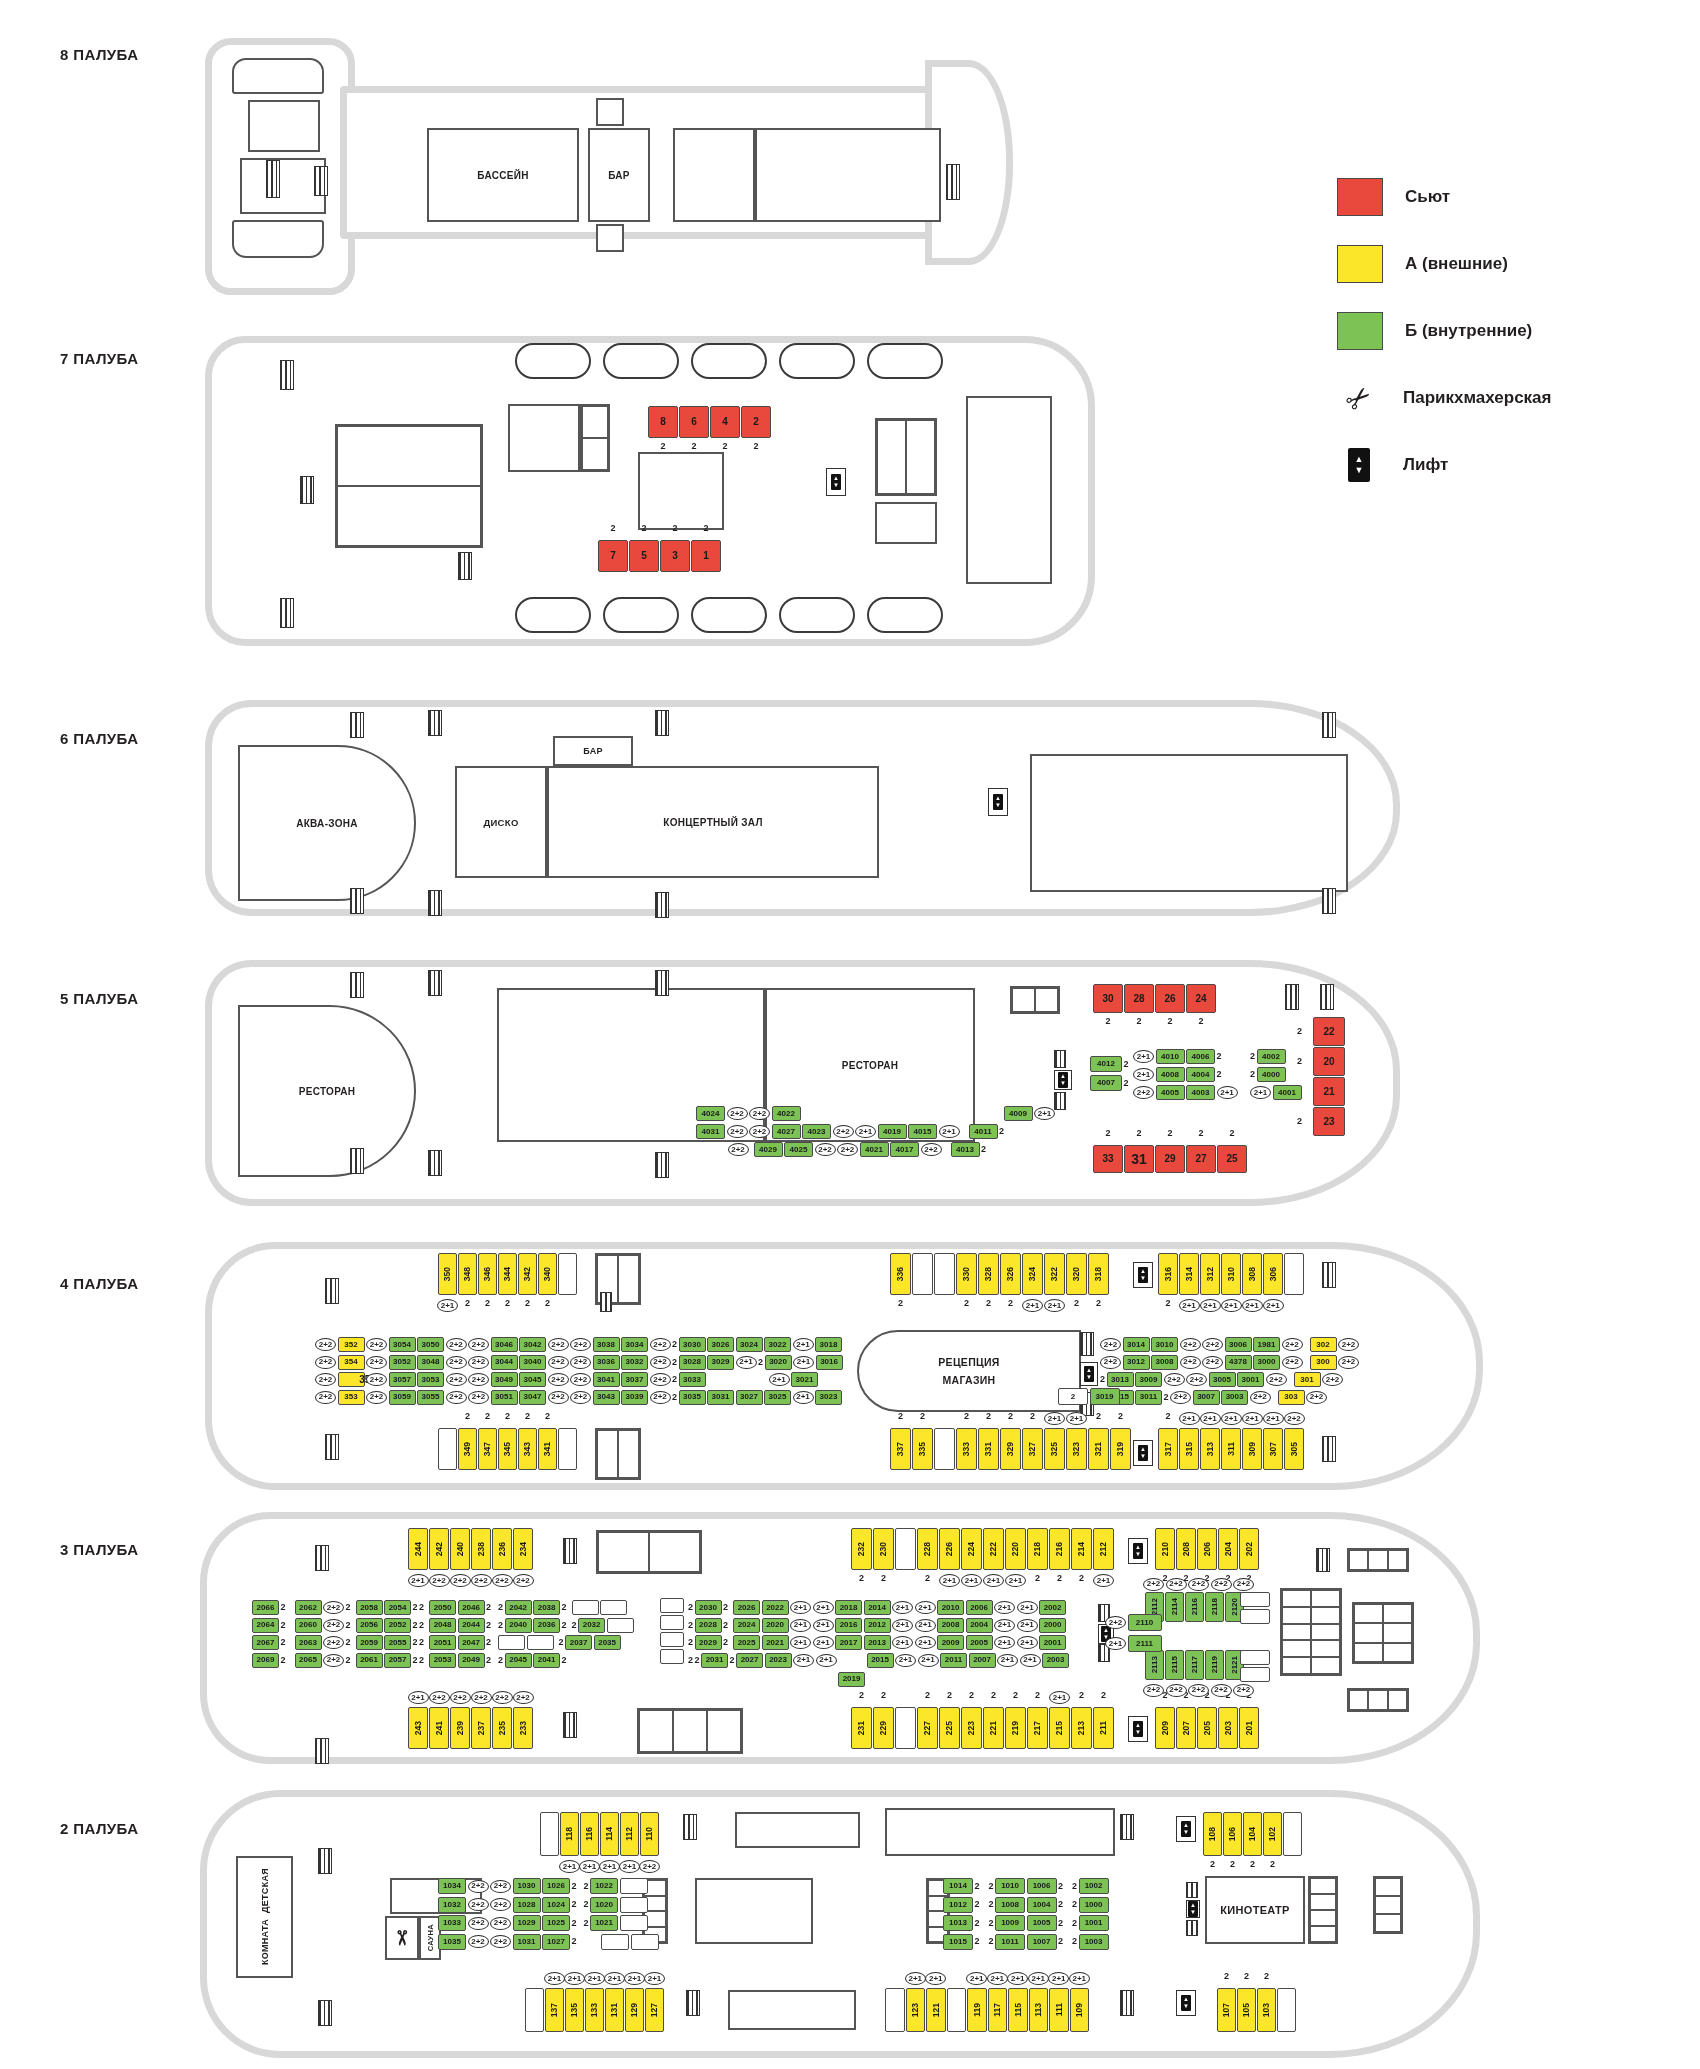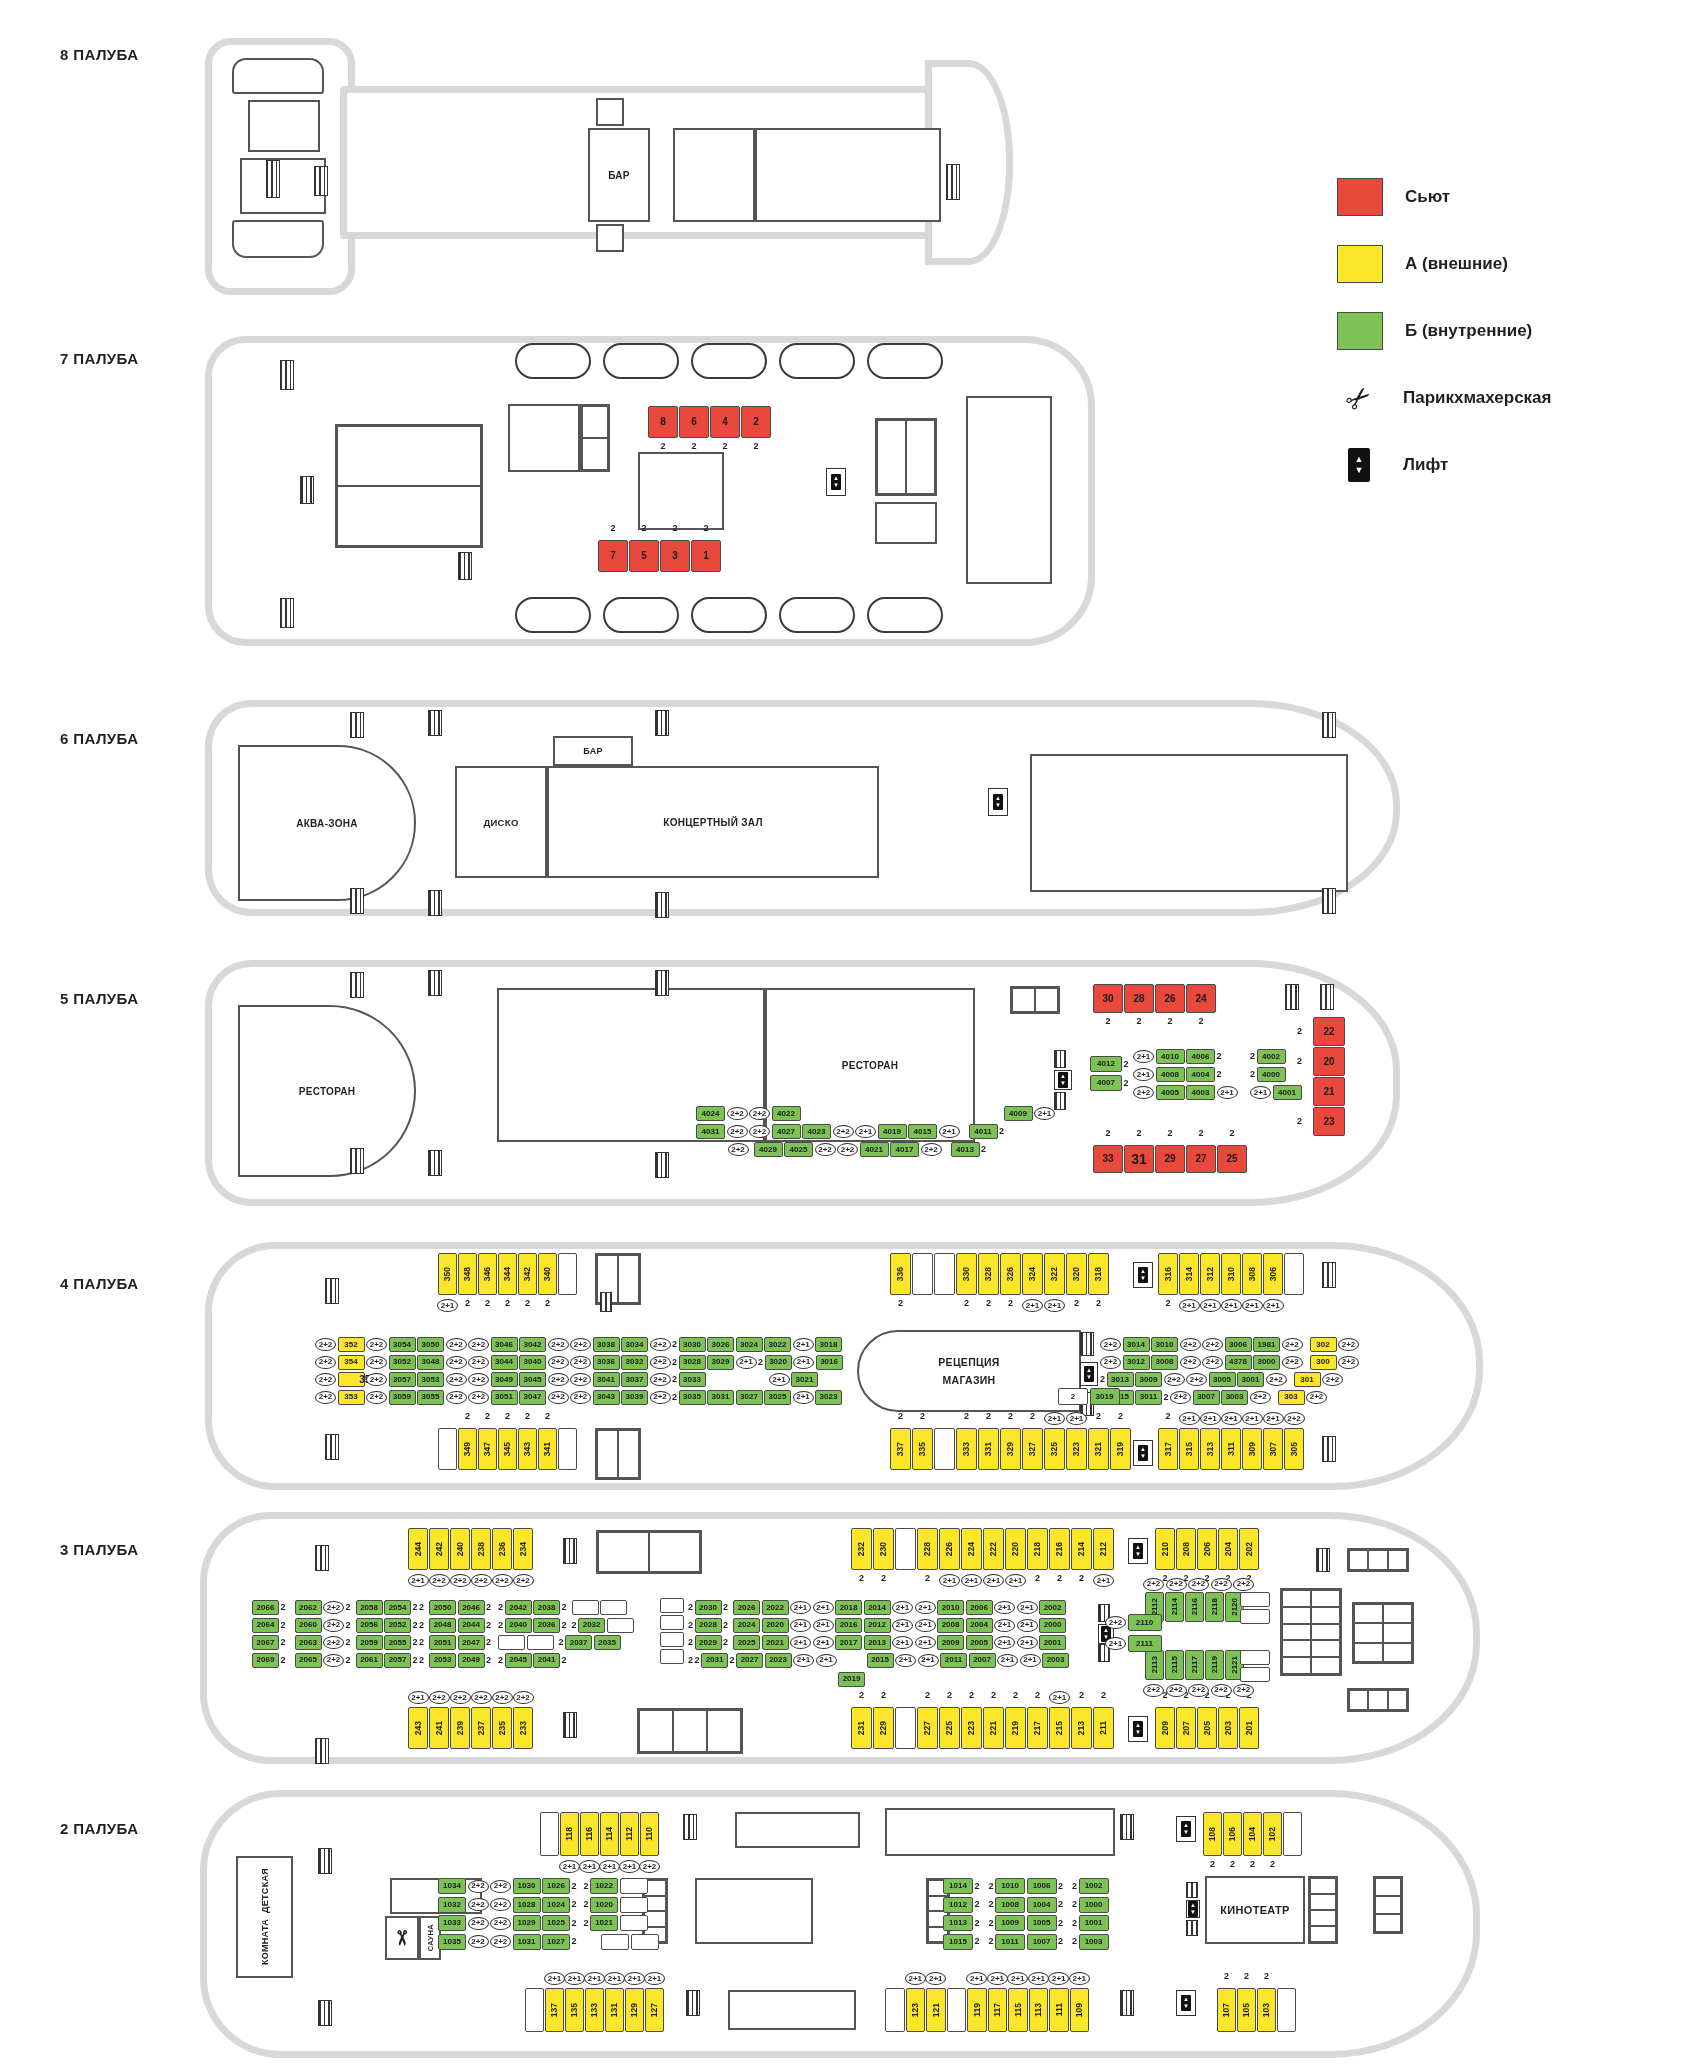--- a/index.html
+++ b/index.html
@@ -72,20 +72,23 @@
     </div>
   </div>
 <div class="deck-label" style="left: 60px; top: 46px;">8 ПАЛУБА</div>
     <div class="outline" style="left: 205px; top: 38px; width: 150px; height: 257px; border-radius: 26px;"></div>
     <div class="outline" style="left: 340px; top: 86px; width: 614px; height: 153px; border-radius: 4px;"></div>
     <div class="outline" style="left: 925px; top: 60px; width: 88px; height: 205px; border-radius: 0px 44px 44px 0px / 0px 100px 100px 0px;"></div>
     <div class="room" style="left: 232px; top: 58px; width: 92px; height: 36px; border-radius: 14px 14px 3px 3px;"></div>
     <div class="room" style="left: 248px; top: 100px; width: 72px; height: 52px;"></div>
     <div class="room" style="left: 240px; top: 158px; width: 86px; height: 56px;"></div>
     <div class="room" style="left: 232px; top: 220px; width: 92px; height: 38px; border-radius: 3px 3px 14px 14px;"></div>
+    <div class="room" style="left: 427px; top: 128px; width: 152px; height: 94px;">
+      <span style="margin: 3px 0px;">БАССЕЙН</span>
+    </div>
     <div class="room" style="left: 588px; top: 128px; width: 62px; height: 94px;">
       <span style="margin: 3px 0px;">БАР</span>
     </div>
     <div class="room" style="left: 596px; top: 98px; width: 28px; height: 28px;"></div>
     <div class="room" style="left: 596px; top: 224px; width: 28px; height: 28px;"></div>
     <div class="room" style="left: 673px; top: 128px; width: 82px; height: 94px;"></div>
     <div class="room" style="left: 755px; top: 128px; width: 186px; height: 94px;"></div>
     <div class="stairs" style="left: 266px; top: 160px; width: 14px; height: 38px;"></div>
     <div class="stairs" style="left: 314px; top: 166px; width: 14px; height: 30px;"></div>
     <div class="stairs" style="left: 946px; top: 164px; width: 14px; height: 36px;"></div>

